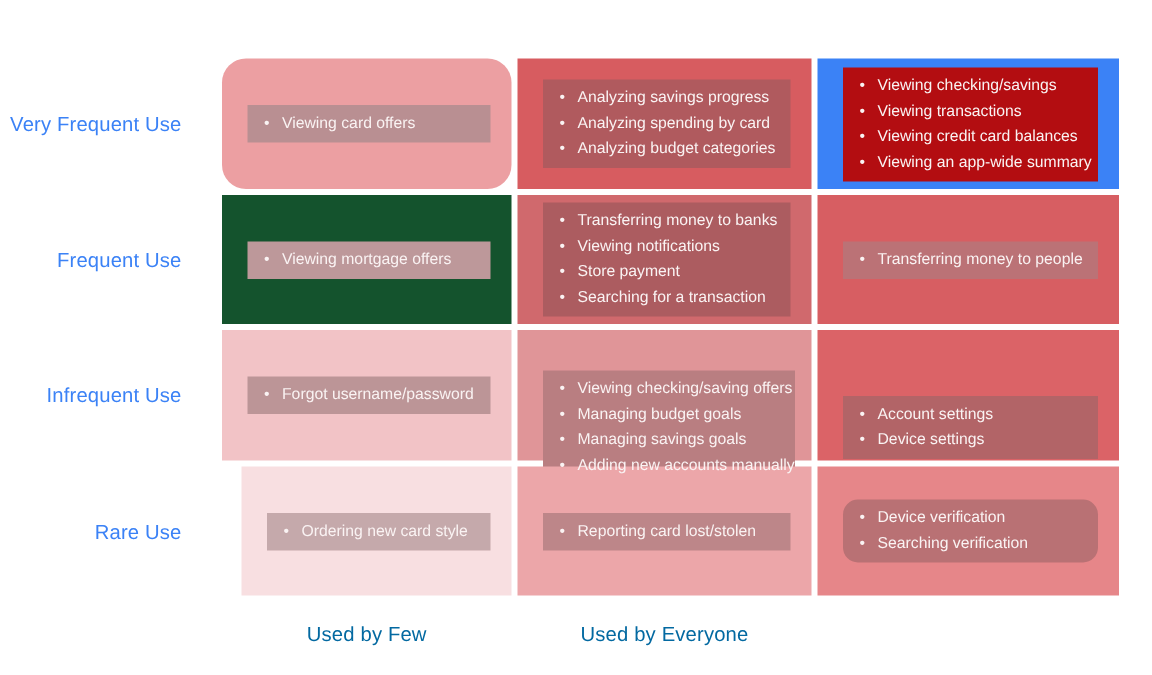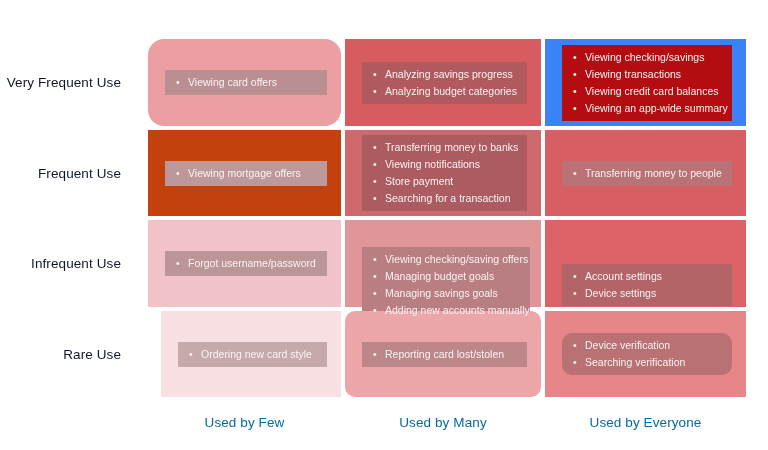--- a/index.html
+++ b/index.html
@@ -9,21 +9,21 @@
   }
   .grid {
     position:absolute; left:0; top:39px;
     display:grid;
     grid-template-columns:144px 193px 196px 201px;
     grid-template-rows:87px 86px 87px 86px 44px;
     column-gap:4px; row-gap:4px;
   }
   .rowlab {
     display:flex; align-items:center; justify-content:flex-end;
-    padding-right:23px; font-size:13.5px; color:#0f172a; letter-spacing:0.1px;
+    padding-right:23px; font-size:13.5px; color:#3b82f6; letter-spacing:0.1px;
   }
   .collab {
     display:flex; justify-content:center; align-items:flex-start;
     padding-top:14px; font-size:13.5px; color:#0369a1; letter-spacing:0.1px;
   }
   .cell { display:flex; align-items:center; }
   .box  { flex:1; margin:0 14px 0 17px; padding:4px 0; }
   .box ul { list-style:none; margin:0; padding:0; }
   .box li {
     position:relative; padding-left:23px; line-height:17px;
@@ -41,36 +41,37 @@
         <div class="box" style="background: rgb(185, 143, 146);">
           <ul>
             <li>Viewing card offers</li>
           </ul>
         </div>
       </div>
       <div class="cell" style="background: rgb(215, 92, 96);">
         <div class="box" style="background: rgb(176, 90, 94);">
           <ul>
             <li>Analyzing savings progress</li>
+            <li>Analyzing spending by card</li>
             <li>Analyzing budget categories</li>
           </ul>
         </div>
       </div>
       <div class="cell" style="background: #3b82f6; align-items: center;">
         <div class="box" style="background: rgb(179, 13, 17);">
           <ul>
             <li>Viewing checking/savings</li>
             <li>Viewing transactions</li>
             <li>Viewing credit card balances</li>
             <li>Viewing an app-wide summary</li>
           </ul>
         </div>
       </div>
       <div class="rowlab">Frequent Use</div>
-      <div class="cell" style="background: #c2410c;">
+      <div class="cell" style="background: #14532d;">
         <div class="box" style="background: rgb(189, 152, 154);">
           <ul>
             <li>Viewing mortgage offers</li>
           </ul>
         </div>
       </div>
       <div class="cell" style="background: rgb(208, 105, 109);">
         <div class="box" style="background: rgb(172, 92, 96);">
           <ul>
             <li>Transferring money to banks</li>
@@ -114,33 +115,32 @@
         </div>
       </div>
       <div class="rowlab">Rare Use</div>
       <div class="cell" style="background: rgb(248, 223, 225); margin-left: 13px;">
         <div class="box" style="background: rgb(197, 169, 171);">
           <ul>
             <li>Ordering new card style</li>
           </ul>
         </div>
       </div>
-      <div class="cell" style="background: rgb(236, 166, 169); border-radius: 10px;">
+      <div class="cell" style="background: rgb(236, 166, 169);">
         <div class="box" style="background: rgb(189, 134, 137);">
           <ul>
             <li>Reporting card lost/stolen</li>
           </ul>
         </div>
       </div>
       <div class="cell" style="background: rgb(230, 134, 137);">
         <div class="box" style="background: rgb(185, 113, 116); border-radius: 10px;">
           <ul>
             <li>Device verification</li>
             <li>Searching verification</li>
           </ul>
         </div>
       </div>
       <div></div>
       <div class="collab">Used by Few</div>
-      <div class="collab">Used by Many</div>
       <div class="collab">Used by Everyone</div>
     </div>
 </div>
 
 </body></html>

